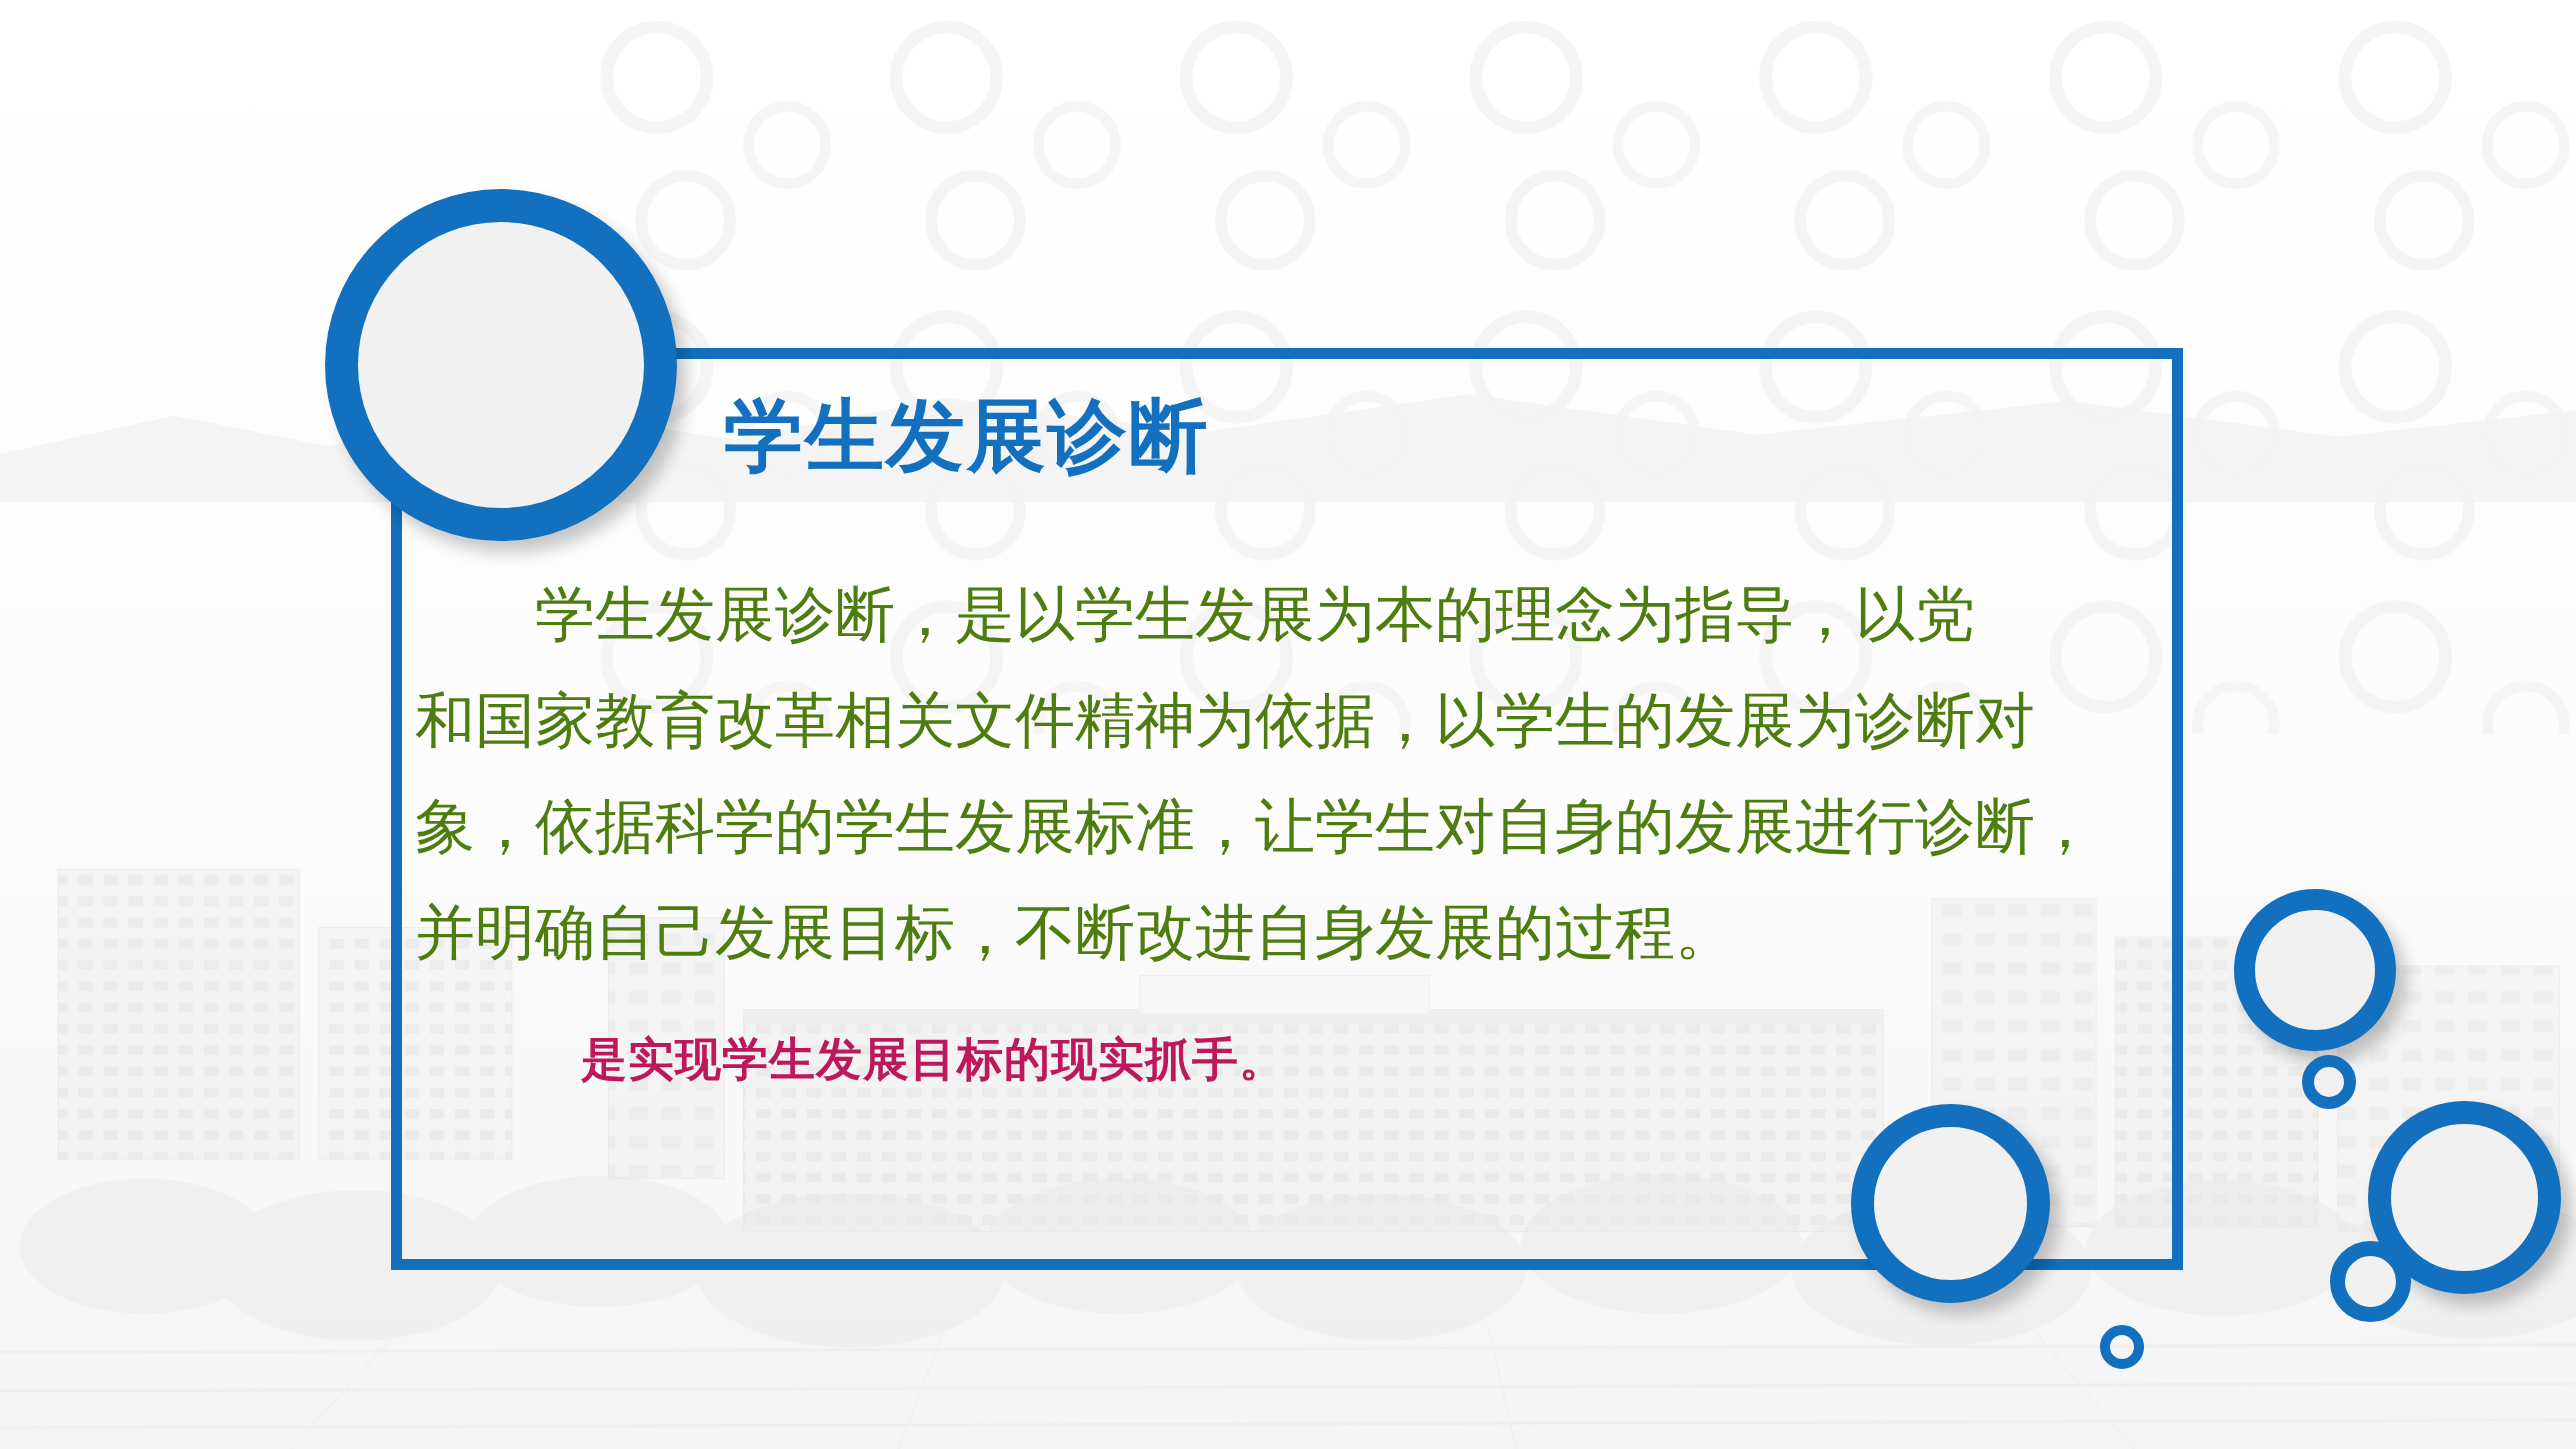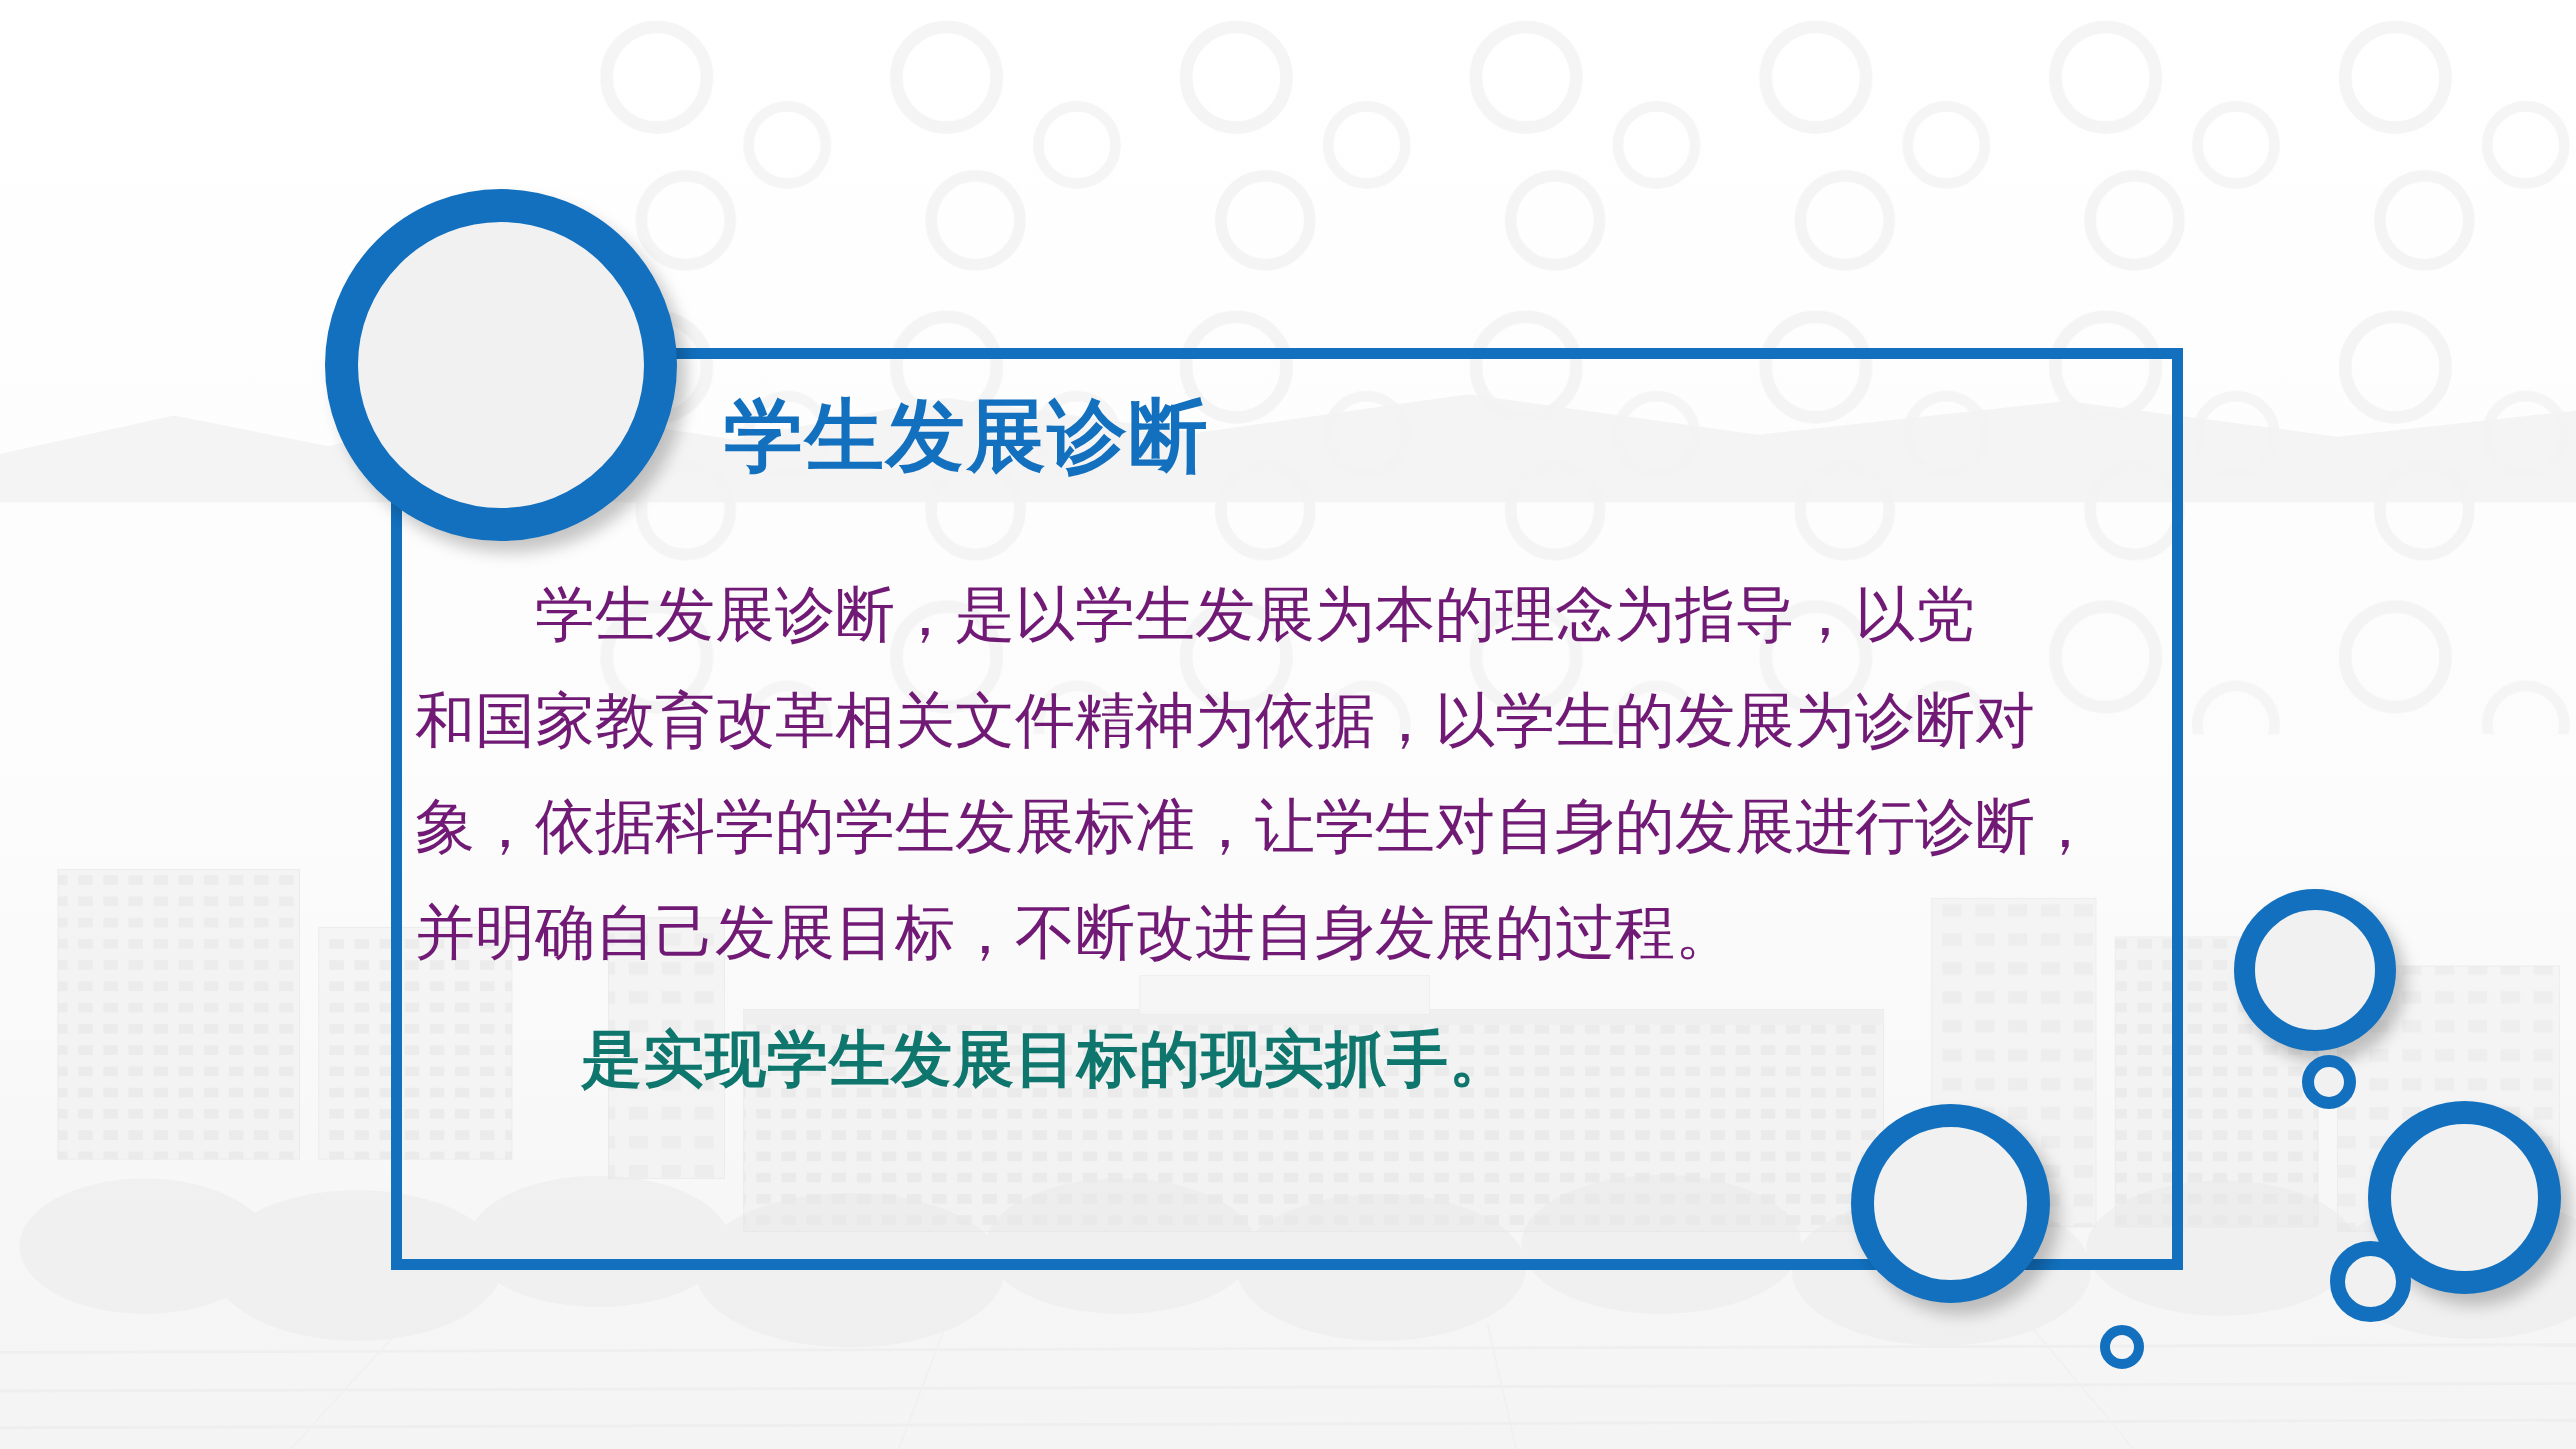--- a/index.html
+++ b/index.html
@@ -137,35 +137,35 @@
   .body-block {
     position: absolute;
     left: 24px;
     top: 214px;
     width: 1734px;
   }
 
   .body-line {
     font-size: 60px;
     line-height: 106px;
-    color: #701a75;
+    color: #4d7c0f;
     white-space: nowrap;
     letter-spacing: 0px;
   }
   .body-line.indented {
     text-indent: 120px;
   }
 
   .highlight-line {
     margin-top: 29px;
     padding-left: 166px;
-    font-size: 61px;
+    font-size: 46px;
     line-height: 89px;
     font-weight: bold;
-    color: #0f766e;
+    color: #be185d;
     white-space: nowrap;
     letter-spacing: 1px;
   }
 </style>
 </head>
 <body>
 
 <div id="slide">
 
   <div class="bg-photo">

